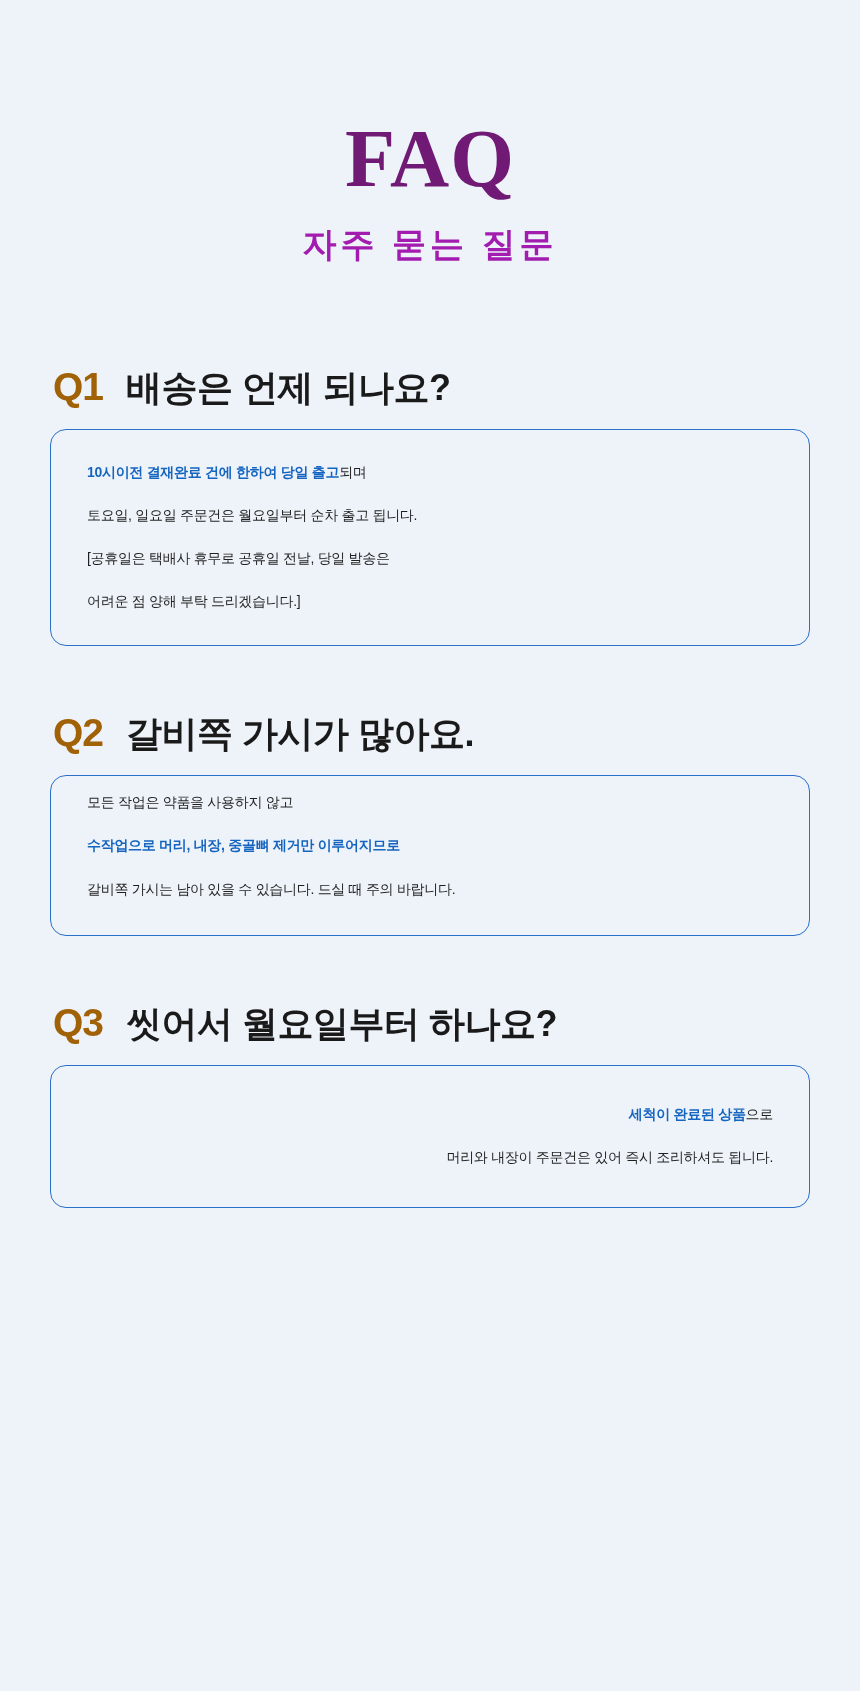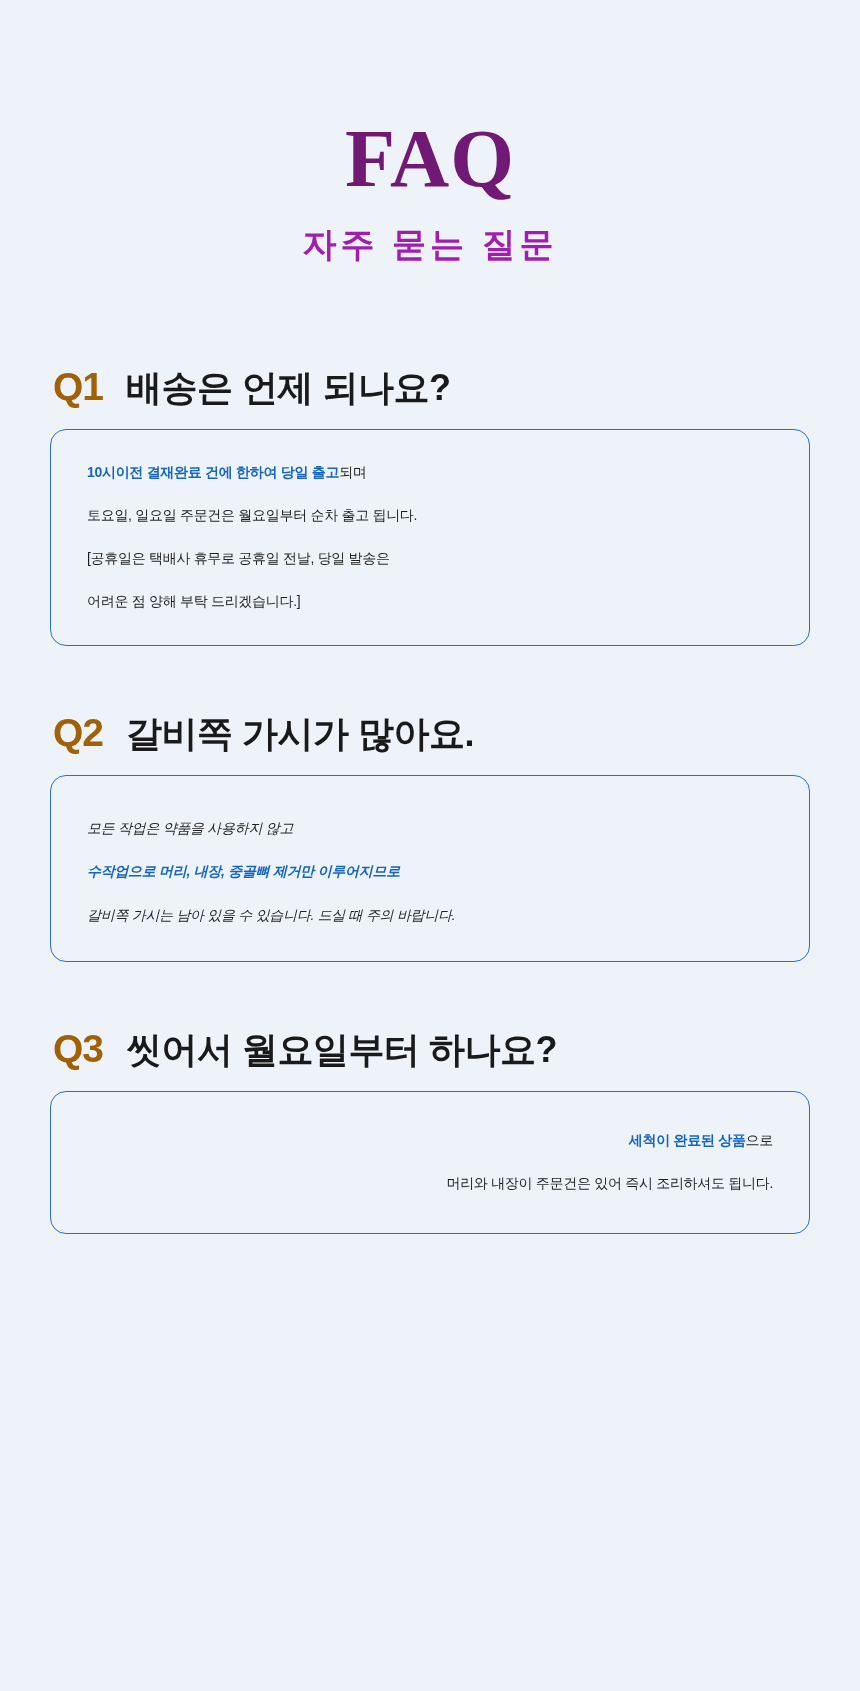--- a/index.html
+++ b/index.html
@@ -94,21 +94,21 @@
     color: #1565c0;
     font-weight: bold;
   }
   .answer-line .tail {
     color: #1f1f1f;
     font-weight: normal;
   }
   
   .faq-item.q1 .answer-box { padding: 34px 36px 36px 36px; }
   .faq-item.q2 { margin-top: 64px; }
-  .faq-item.q2 .answer-box { padding: 44px 36px 38px 36px; font-style: italic; }
+  .faq-item.q2 .answer-box { padding: 18px 36px 38px 36px; }
   .faq-item.q3 { margin-top: 64px; text-align: right; }
   .faq-item.q3 .answer-box { padding: 40px 36px 42px 28px; }
 </style>
 </head>
 <body>
 
 <div class="page">
 
   <div class="faq-header">
     <div class="faq-title">FAQ</div>

